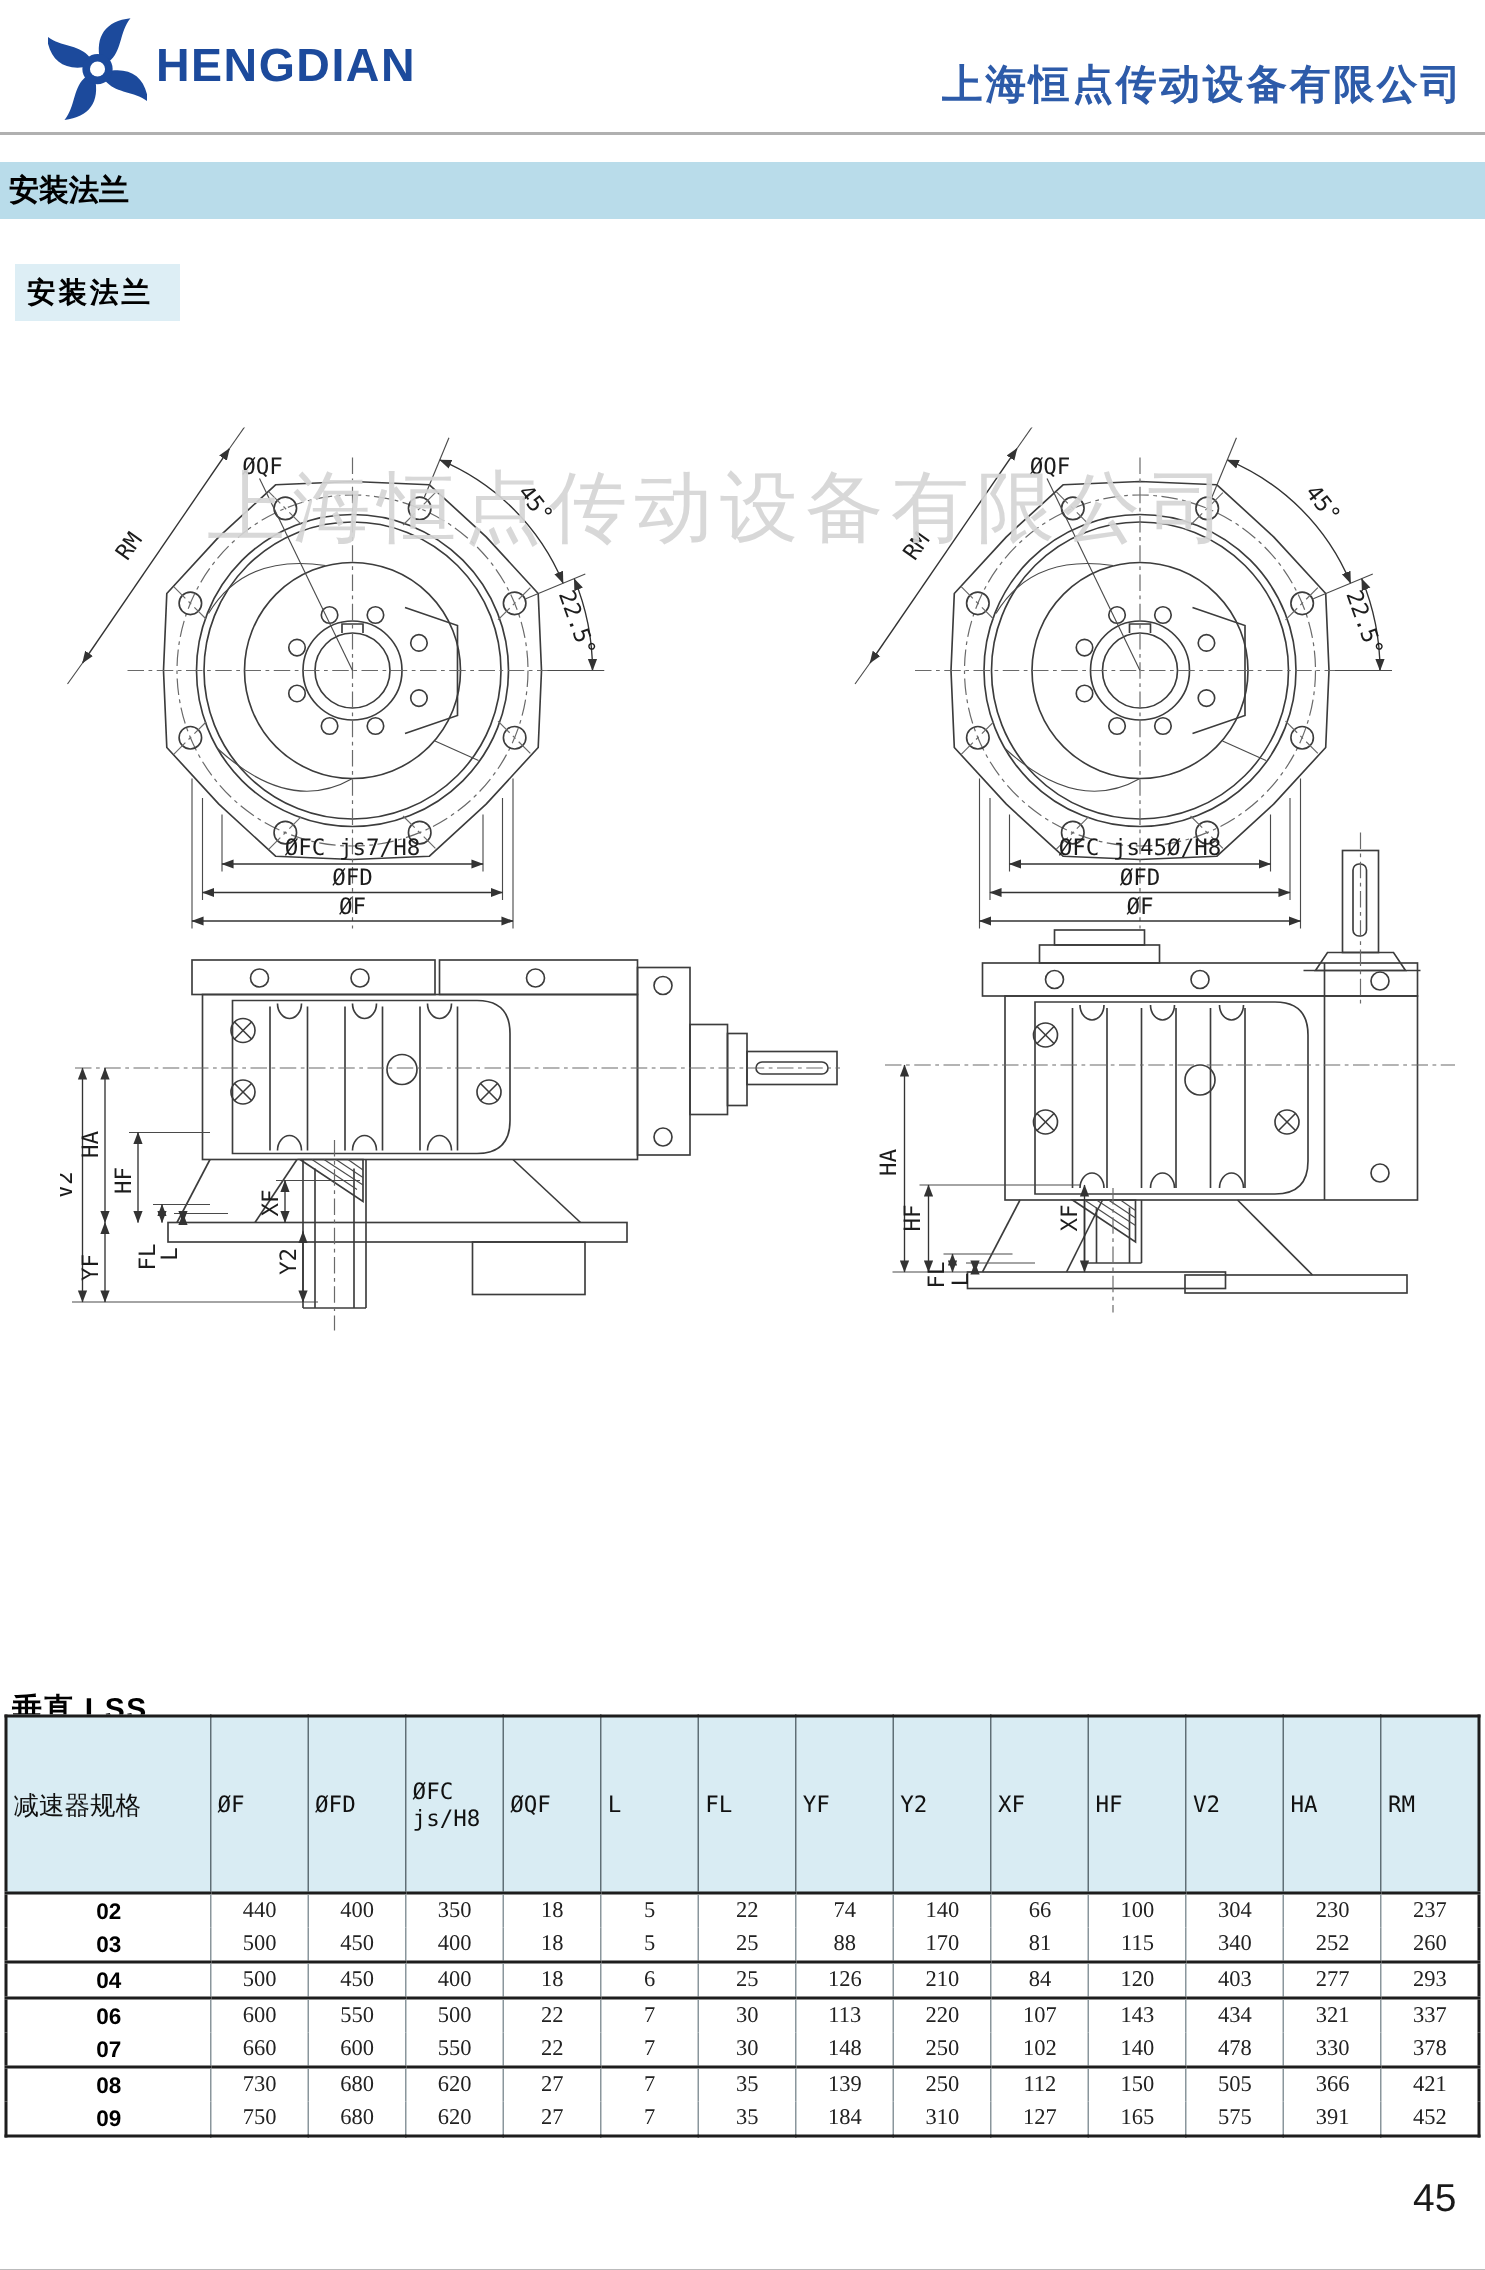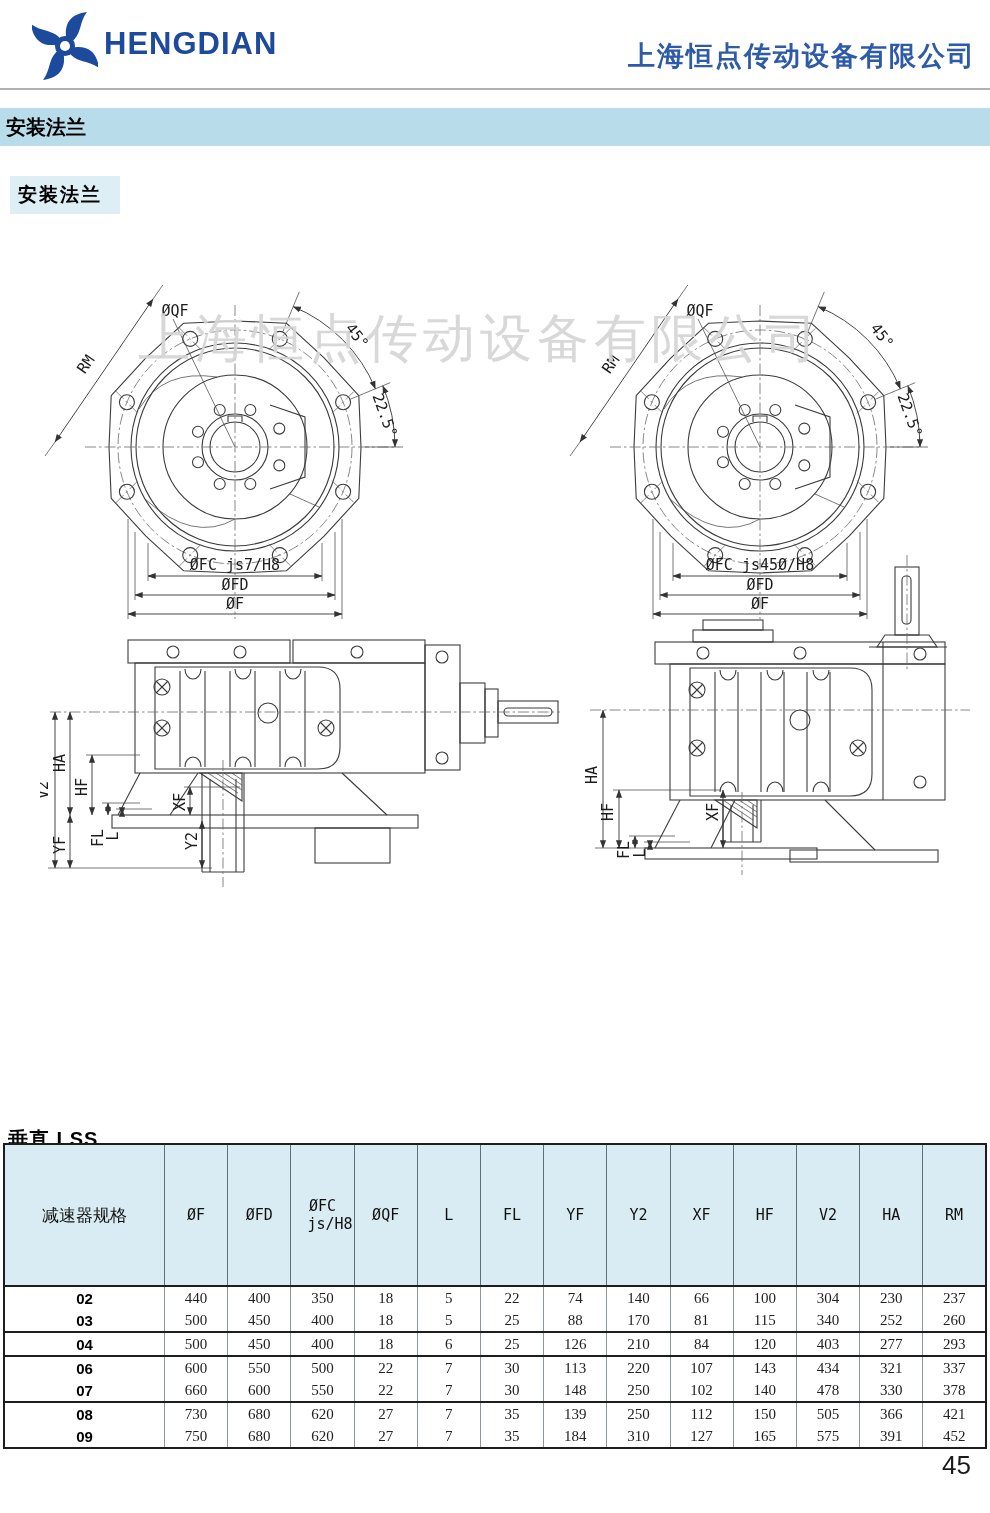--- a/index.html
+++ b/index.html
@@ -33,22 +33,22 @@
   
   .notes{position:absolute;left:588px;top:948px;font-family:"Liberation Serif",serif;
          font-size:17px;line-height:25px;color:#222;z-index:4;}
   
   .tcaption{position:absolute;left:8px;top:1104px;font-size:20px;font-weight:bold;
             letter-spacing:1px;color:#000;margin-top:22px;}
   table.dim-table{position:absolute;left:3px;top:1143px;width:984px;border-collapse:collapse;
             table-layout:fixed;border:2px solid #1d1d1d;background:#fff;z-index:4;}
   .dim-table th{background:#d9ecf3;font-weight:normal;font-size:15px;height:108px;
             border-left:1px solid #5f6f76;border-bottom:2px solid #1d1d1d;
-            font-family:"DejaVu Sans Mono",monospace;white-space:pre-line;text-align:center;
-            padding:16px;color:#111;margin-top:20px;}
+            font-family:"DejaVu Sans Mono",monospace;white-space:pre-line;text-align:left;
+            padding:4px;color:#111;margin-top:20px;}
   .dim-table th.first{font-family:"Liberation Sans",sans-serif;font-size:17px;width:127px;
             border-left:none;}
   .dim-table td{height:22px;text-align:center;font-family:"Liberation Serif",serif;
             font-size:15px;color:#222;border-left:1px solid #8a969c;padding:0;}
   .dim-table td.first{font-family:"Liberation Sans",sans-serif;font-weight:bold;
             font-size:15px;color:#000;border-left:none;text-align:center;}
   .dim-table tr.grp td{border-top:2px solid #1d1d1d;}
   .pageno{position:absolute;left:942px;top:1450px;font-size:26px;color:#1a1a1a;text-align:center;}
 </style>
 </head>

